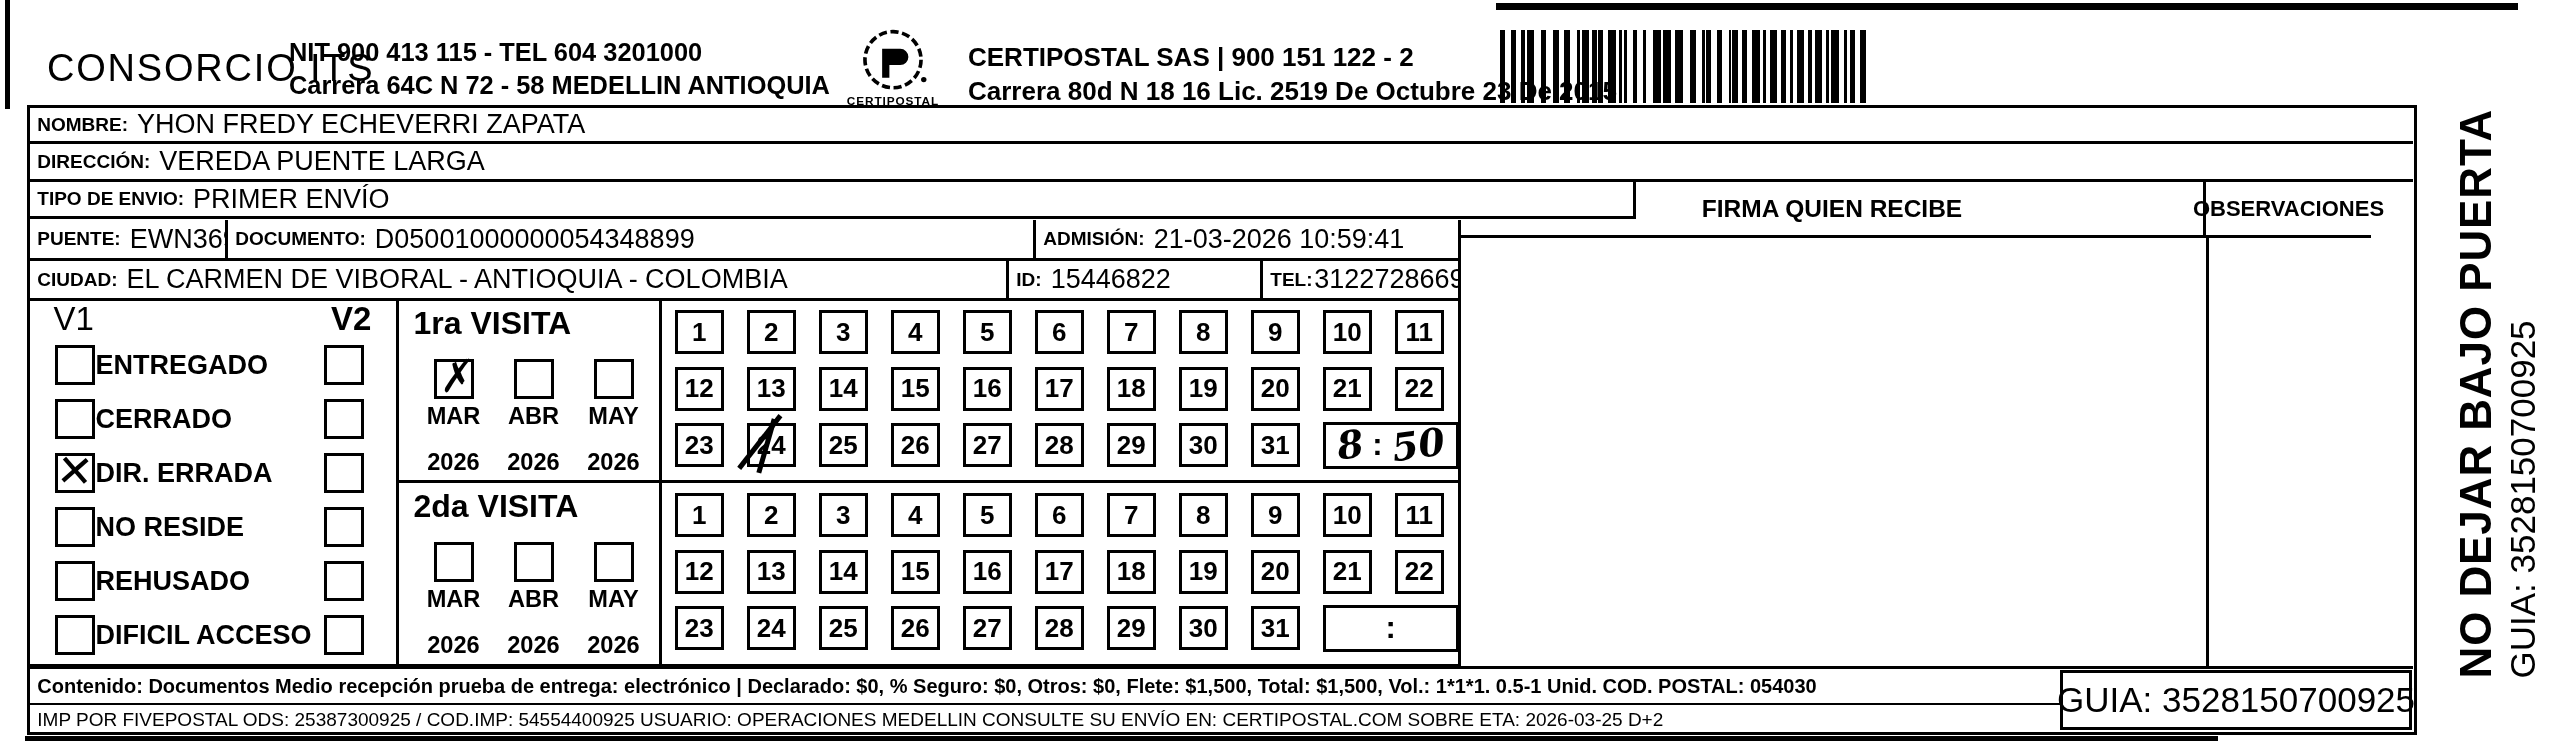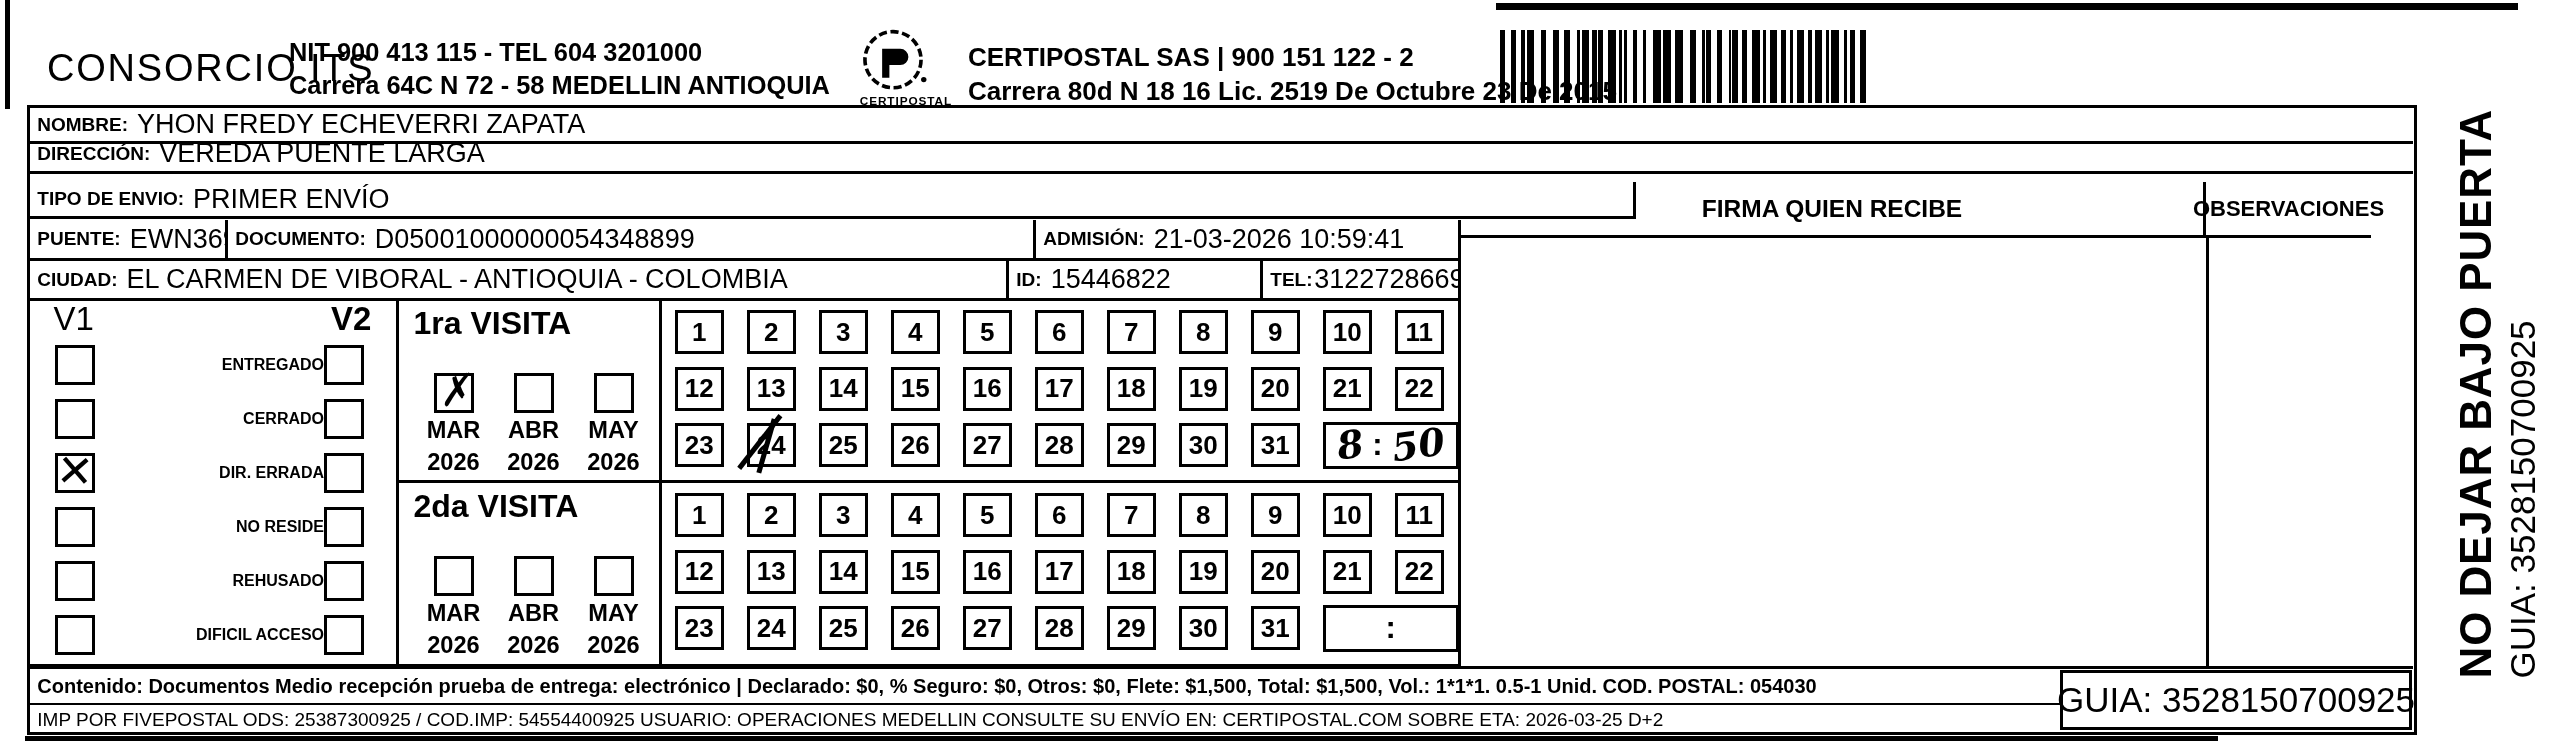--- a/index.html
+++ b/index.html
@@ -4,21 +4,21 @@
 <style>
   *{margin:0;padding:0;box-sizing:border-box}
   html,body{background:#e8e8e8}
   .page{position:relative;width:2576px;height:750px;background:#fff;color:#000;
         font-family:"Liberation Sans",sans-serif;overflow:hidden}
   .abs{position:absolute}
 
   
   .company{left:47px;top:47px;font-size:38px;letter-spacing:1.8px;white-space:nowrap}
   .nit-block{left:289px;top:36px;font-size:25.4px;font-weight:bold;line-height:33px;white-space:nowrap}
-  .logo{left:834px;top:27px;width:118px;text-align:right}
+  .logo{left:834px;top:27px;width:118px;text-align:center}
   .logo svg{display:block;margin:0 auto}
   .logo-text{font-size:11.8px;font-weight:bold;letter-spacing:0.9px;margin-top:-1.8px}
   .logo-tag{height:3.6px;border-bottom:2.7px dotted #000;width:94px;margin:2.7px auto 0}
   .postal-block{left:968px;top:40px;font-size:26px;font-weight:bold;line-height:34px;white-space:nowrap}
   .barcode{left:1500px;top:30px;width:381px;height:73px}
   .bar{position:absolute;top:0;height:100%;background:#000}
 
   
   .artifact{background:#000}
   .art-left{left:5.4px;top:0;width:4.5px;height:109px}
@@ -30,52 +30,52 @@
   
   .mainbox{left:27px;top:105px;width:2390px;height:630px;border:3.6px solid #000;background:#fff}
   .mainbox .abs{position:absolute}
   .lbl{font-weight:bold;font-size:19px;white-space:nowrap}
   .val{font-size:27px;margin-left:9px;white-space:nowrap}
   .cell{display:flex;align-items:center;padding-left:7.3px;overflow:hidden}
   .bb{border-bottom:3.6px solid #000}
   .br{border-right:3.6px solid #000}
 
   .row-nombre{left:0;top:0;width:2383px;height:36px}
-  .row-dir{left:0;top:28px;width:2383px;height:38px}
+  .row-dir{left:0;top:36px;width:2383px;height:38px}
   .row-tipo{left:0;top:74px;width:1606px;height:37px}
   .row-placa{left:0;top:112px;width:1431px;height:41px;display:flex}
   .row-ciudad{left:0;top:153px;width:1431px;height:40px;display:flex}
   .c-placa{width:198px}.c-doc{width:808px}.c-adm{flex:1}
   .c-ciudad{width:979px}.c-id{width:254px}.c-tel{flex:1}
   .c-tel .val{margin-left:1.8px}
 
   
   .visits{left:0;top:192px;width:1431px;height:367px}
   .statusbox{left:0;top:0;width:369px;height:367px;padding-top:1.8px}
   .v1lab{left:23.6px;top:0;font-size:33px;font-weight:normal}
   .v2lab{left:301px;top:0;font-size:33px;font-weight:bold}
   .status-rows{left:0;top:38px;width:365px}
   .st-row{display:flex;align-items:center;height:54px;padding:0 31px 0 25.4px}
-  .st-label{flex:1;text-align:right;font-size:16px;font-weight:bold}
+  .st-label{flex:1;text-align:left;font-size:27px;font-weight:bold}
   .chk{width:40px;height:40px;border:3.6px solid #000;position:relative;background:#fff;flex:none}
   .hand-x{position:absolute;left:50%;top:50%;transform:translate(-50%,-54%) rotate(4deg);
           font-size:44px;line-height:1;font-weight:normal}
   .month-x{font-family:"DejaVu Serif",serif;font-style:italic;font-size:40px;
            transform:translate(-50%,-56%) rotate(-10deg)}
 
   .visit{left:369px;width:1062px;height:183px}
   #visit0{top:0}
   #visit1{top:183px}
   .vmonths{position:absolute;left:0;top:0;width:263px;height:183px;padding:5.4px 0 7.3px 14.5px;
            display:flex;flex-direction:column}
   .vtitle{font-size:32px;font-weight:bold;white-space:nowrap}
   .vmonth-row{display:flex;margin-top:auto}
   .m-col{width:80px;display:flex;flex-direction:column;align-items:center}
   .m-lab{font-size:23.6px;font-weight:bold;line-height:28px;margin-top:2.7px}
-  .m-lab + .m-lab{margin-top:4px}
+  .m-lab + .m-lab{margin-top:18px}
   .vdays{position:absolute;left:263px;top:0;width:799px;height:183px;padding:10px 0 0 12.7px}
   .d-row{display:flex;height:44px;margin-bottom:12.7px}
   .d-cell{width:49px;height:44px;border:3.6px solid #000;margin-right:23px;flex:none;
           display:flex;align-items:center;justify-content:center;
           font-size:26px;font-weight:bold;position:relative}
   .t-box{width:136px;height:47px;border:3.6px solid #000;margin-top:-1.8px;
          display:flex;align-items:center;justify-content:center;gap:9px}
   .t-colon{font-size:31px;font-weight:bold}
   .hand{font-family:"DejaVu Serif",serif;font-style:italic;font-weight:bold;
         font-size:38px;display:inline-block;transform:rotate(-8deg);line-height:1}

